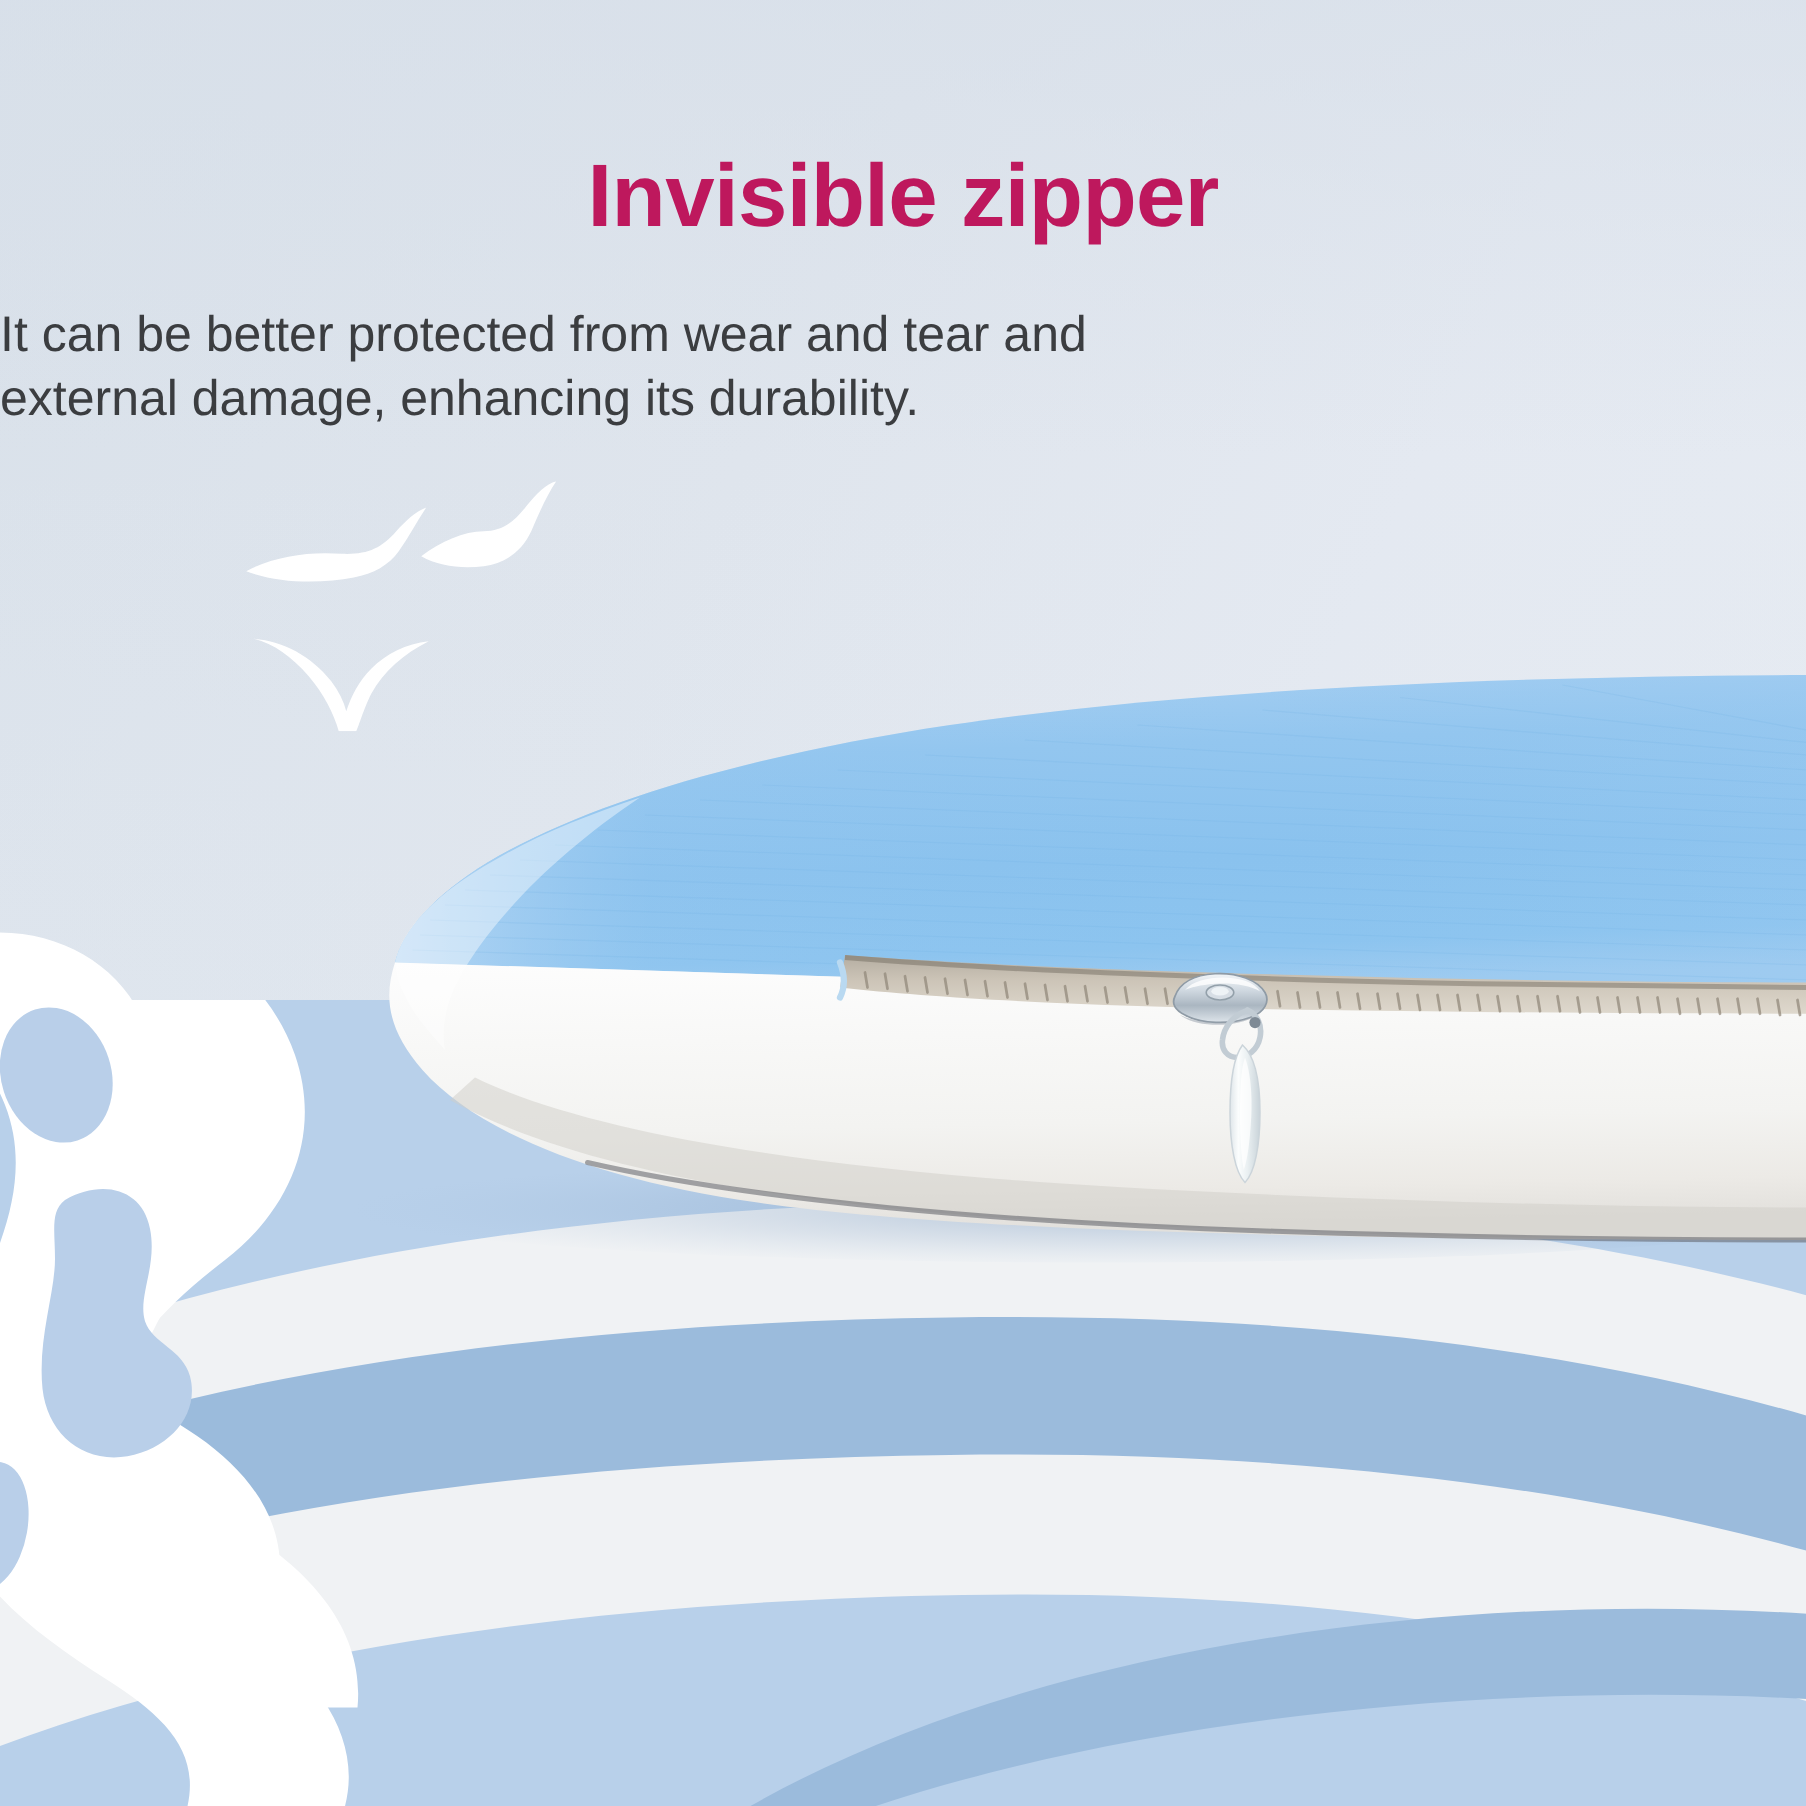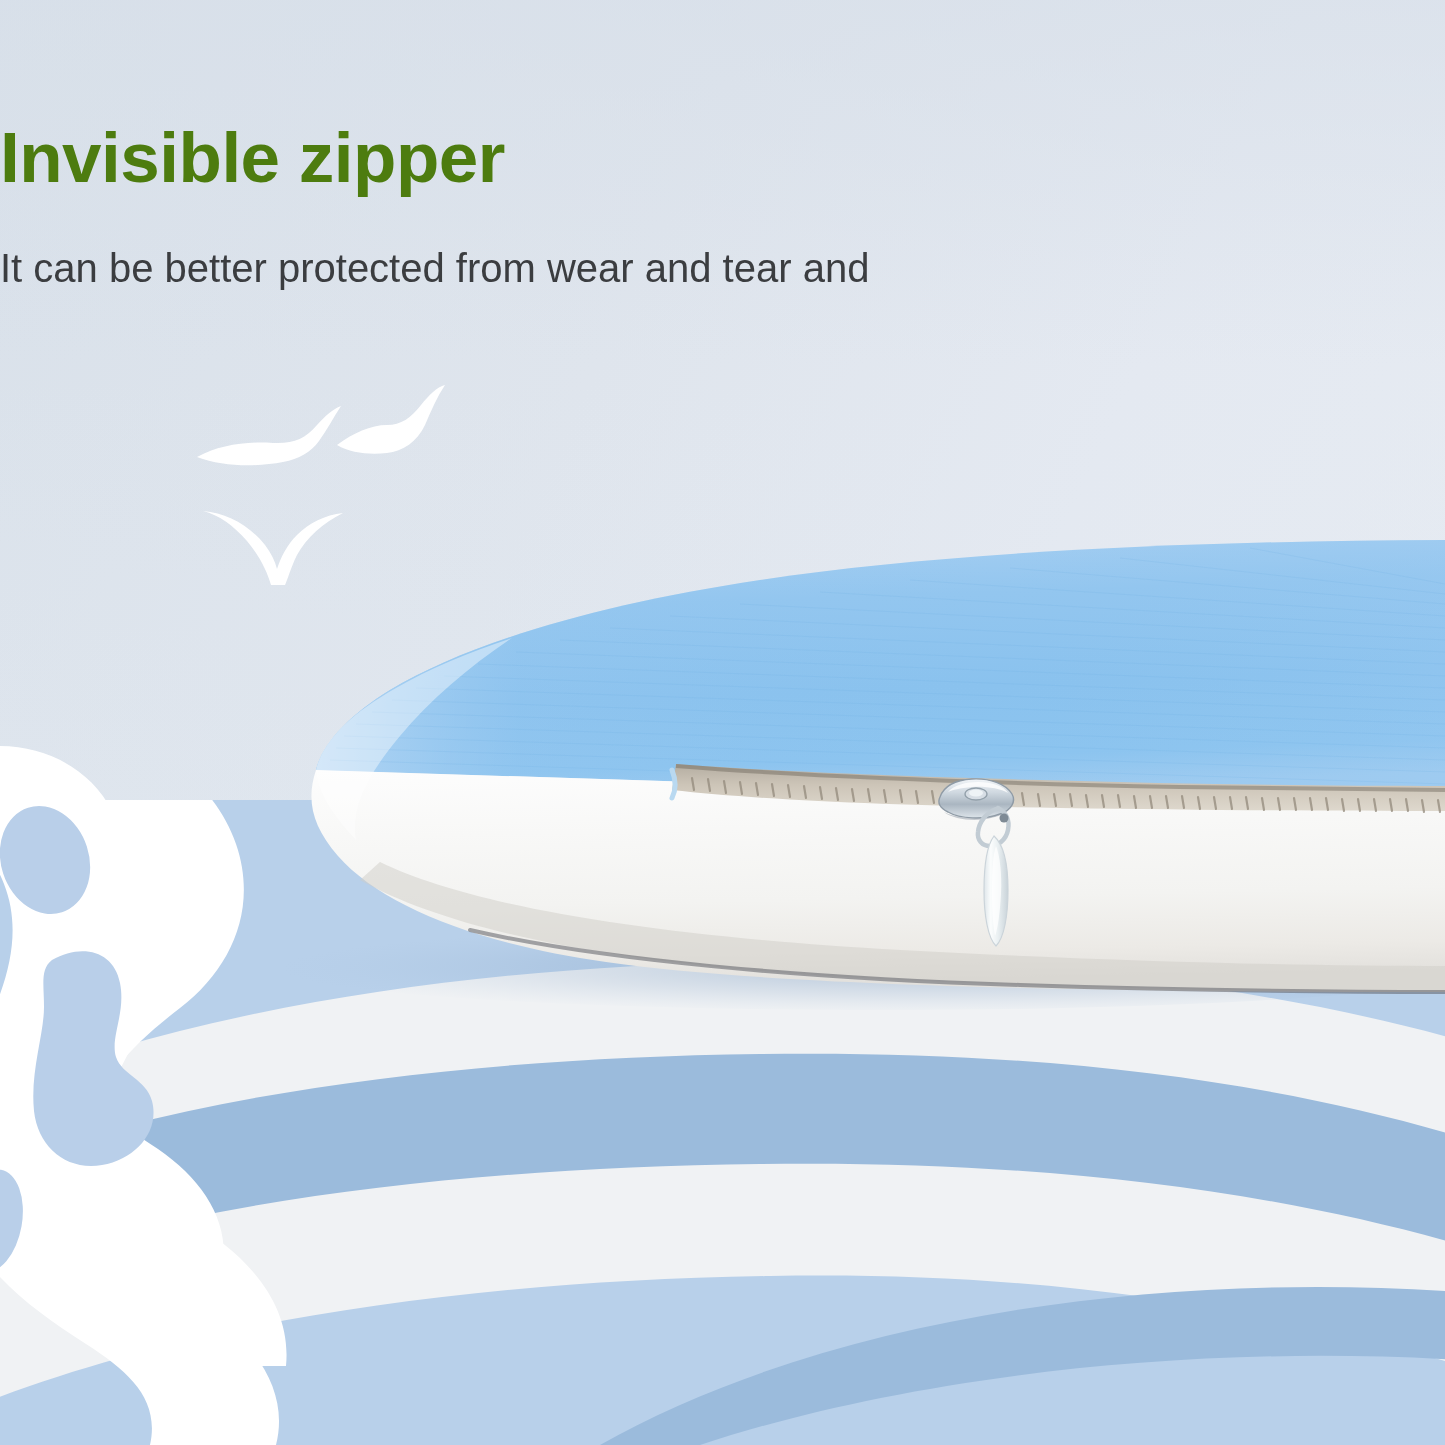--- a/index.html
+++ b/index.html
@@ -67,26 +67,26 @@
     width: 1445px;
     height: 1445px;
   }
 
   
   .headline {
     position: absolute;
     left: 0;
     top: 122px;
     width: 1445px;
-    text-align: left;
+    text-align: center;
     font-size: 71px;
     line-height: 1.0;
     font-weight: 700;
     letter-spacing: -0.5px;
-    color: #4d7c0f;
+    color: #be185d;
     font-stretch: condensed;
   }
   .subline {
     position: absolute;
     left: 0;
     top: 243px;
     width: 1445px;
     text-align: left;
     font-size: 40px;
     line-height: 1.28;
@@ -397,15 +397,16 @@
                C 984 862 988 844 994 836 Z" fill="url(#gPull)" stroke="#cbd4da" stroke-width="1.2"></path>
 
       <path d="M 996 846 C 1000 856 1002 874 1001 894 C 1000 912 998 928 995 936
                C 993 926 992 910 992 892 C 992 870 993 854 996 846 Z" fill="#ffffff" opacity="0.75"></path>
     </g>
   </svg>
 
   <div class="headline">Invisible zipper</div>
   <div class="subline">
     <span>It can be better protected from wear and tear and</span>
+    <span>external damage, enhancing its durability.</span>
   </div>
 
 </div>
 
 </body></html>

